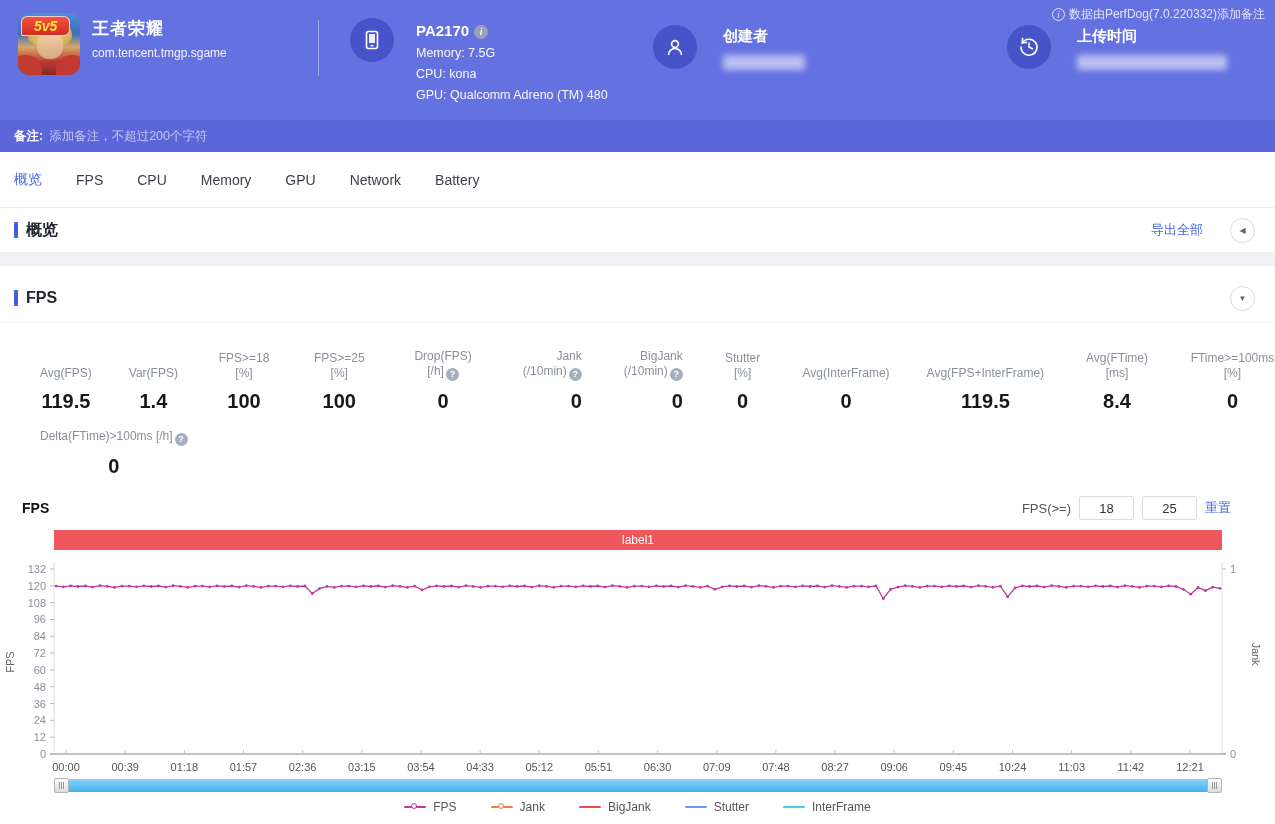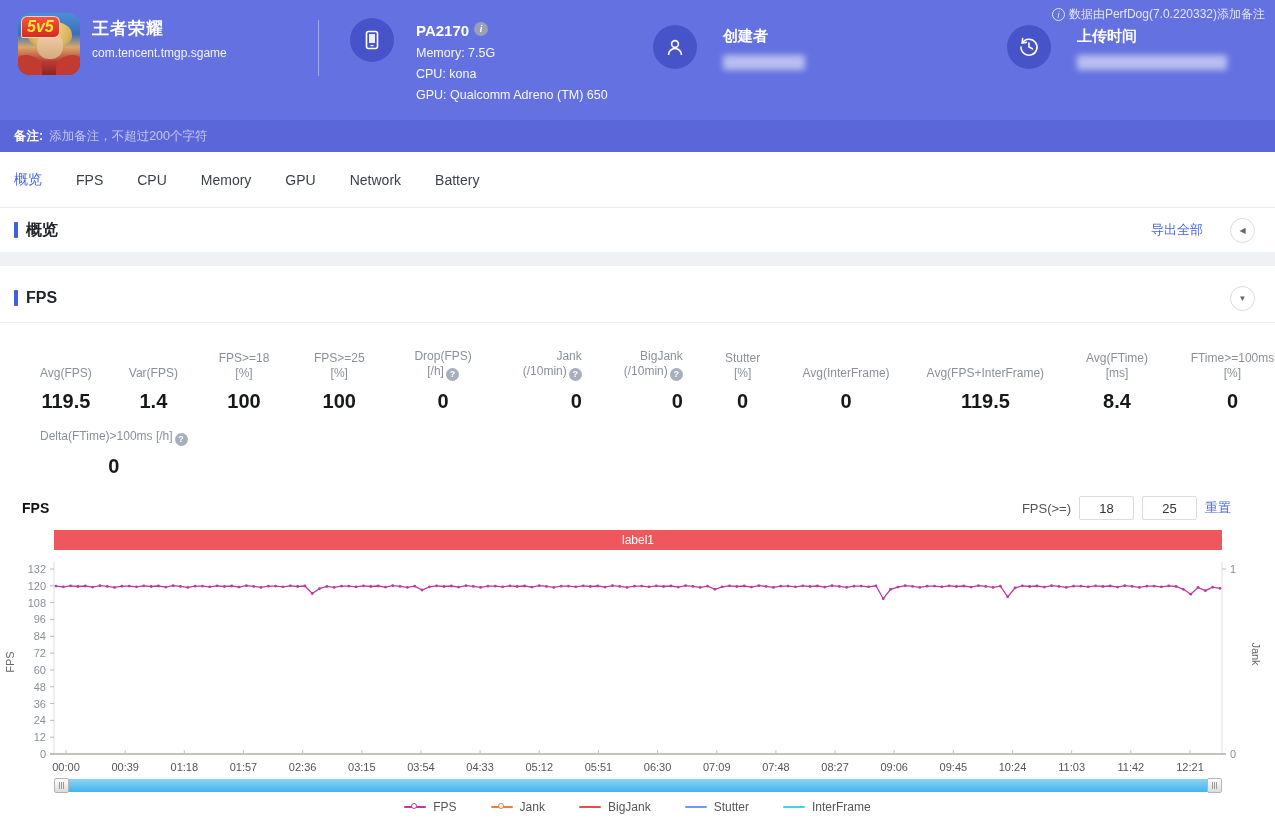--- a/index.html
+++ b/index.html
@@ -17,33 +17,33 @@
     background:linear-gradient(180deg,#4d8fd6 0%,#3b6fb8 34%,#d8a86a 55%,#b93c34 78%,#8e2420 100%); }
   .app-icon .hair { position:absolute; left:10px; top:8px; width:44px; height:26px; border-radius:50% 50% 40% 40%;
     background:radial-gradient(circle at 50% 30%,#f4e09a,#d9b45c 70%,#b98f3a); }
   .app-icon .face { position:absolute; left:19px; top:20px; width:26px; height:26px; border-radius:46%;
     background:linear-gradient(180deg,#f0cfa8,#d8a87e); }
   .app-icon .armorL { position:absolute; left:-4px; bottom:-2px; width:28px; height:22px; border-radius:40% 60% 0 0;
     background:#c23a30; }
   .app-icon .armorR { position:absolute; right:-4px; bottom:-2px; width:28px; height:22px; border-radius:60% 40% 0 0;
     background:#c23a30; }
   .app-badge { position:absolute; left:3px; top:3px; background:linear-gradient(180deg,#f4543c,#d42b20);
-    color:#ffe23c; font-weight:bold; font-style:italic; font-size:16px; padding:1px 5px; border-radius:6px 6px 6px 2px;
+    color:#ffe23c; font-weight:bold; font-style:italic; font-size:14px; padding:1px 12px; border-radius:6px 6px 6px 2px;
     border:1px solid rgba(255,255,255,.75); }
   .app-meta { margin-left:12px; }
   .app-title { font-size:17px; font-weight:bold; letter-spacing:1px; margin-top:4px; }
   .app-ver { display:flex; gap:6px; margin-top:8px; font-size:12px; color:rgba(255,255,255,.92); }
   .ver-lines div { line-height:16px; }
   .app-pkg { margin-top:6px; font-size:12px; color:rgba(255,255,255,.92); }
   .hdr-divider { position:absolute; left:318px; top:20px; width:1px; height:56px; background:rgba(255,255,255,.4); }
   .circle-ic { width:44px; height:44px; border-radius:50%; background:#4753c9; display:flex;
     align-items:center; justify-content:center; flex:0 0 auto; }
   .hdr-device { position:absolute; left:350px; top:18px; display:flex; }
   .dev-meta { margin-left:22px; }
-  .dev-name { font-size:15px; font-weight:bold; display:flex; align-items:flex-start; gap:5px; margin-top:4px; }
+  .dev-name { font-size:15px; font-weight:bold; display:flex; align-items:flex-end; gap:5px; margin-top:4px; }
   .info-dot { width:14px; height:14px; border-radius:50%; background:#9aa0b8; color:#fff; font-size:9px;
     font-style:italic; display:inline-flex; align-items:center; justify-content:center; font-weight:bold; }
   .dev-line { font-size:12.5px; margin-top:7px; color:rgba(255,255,255,.95); }
   .hdr-item { position:absolute; top:25px; display:flex; }
   .hdr-item .hi-meta { margin-left:26px; }
   .hi-label { font-size:15px; font-weight:bold; margin-top:2px; }
   .hi-value { font-size:13px; margin-top:9px; color:rgba(255,255,255,.95); }
   .blur-box { height:15px; border-radius:2px; background:rgba(255,255,255,.55); filter:blur(3px); margin-top:9px; }
 
   
@@ -134,21 +134,21 @@
         <line x1="9.5" y1="16.6" x2="12.5" y2="16.6" stroke="#fff" stroke-width="1.4"></line>
       </svg>
     </div>
     <div class="dev-meta">
       <div class="dev-name">
         <span>PA2170</span>
         <span class="info-dot">i</span>
       </div>
       <div class="dev-line">Memory: 7.5G</div>
       <div class="dev-line">CPU: kona</div>
-      <div class="dev-line">GPU: Qualcomm Adreno (TM) 650</div>
+      <div class="dev-line">GPU: Qualcomm Adreno (TM) 480</div>
     </div>
   </div>
 
   <div class="hdr-item" style="left:653px">
     <div class="circle-ic">
       <svg width="22" height="22" viewBox="0 0 22 22">
         <circle cx="11" cy="8" r="3.4" fill="none" stroke="#fff" stroke-width="1.6"></circle>
         <path d="M4.5 19 a6.5 6.5 0 0 1 13 0" fill="none" stroke="#fff" stroke-width="1.6"></path>
       </svg>
     </div>

